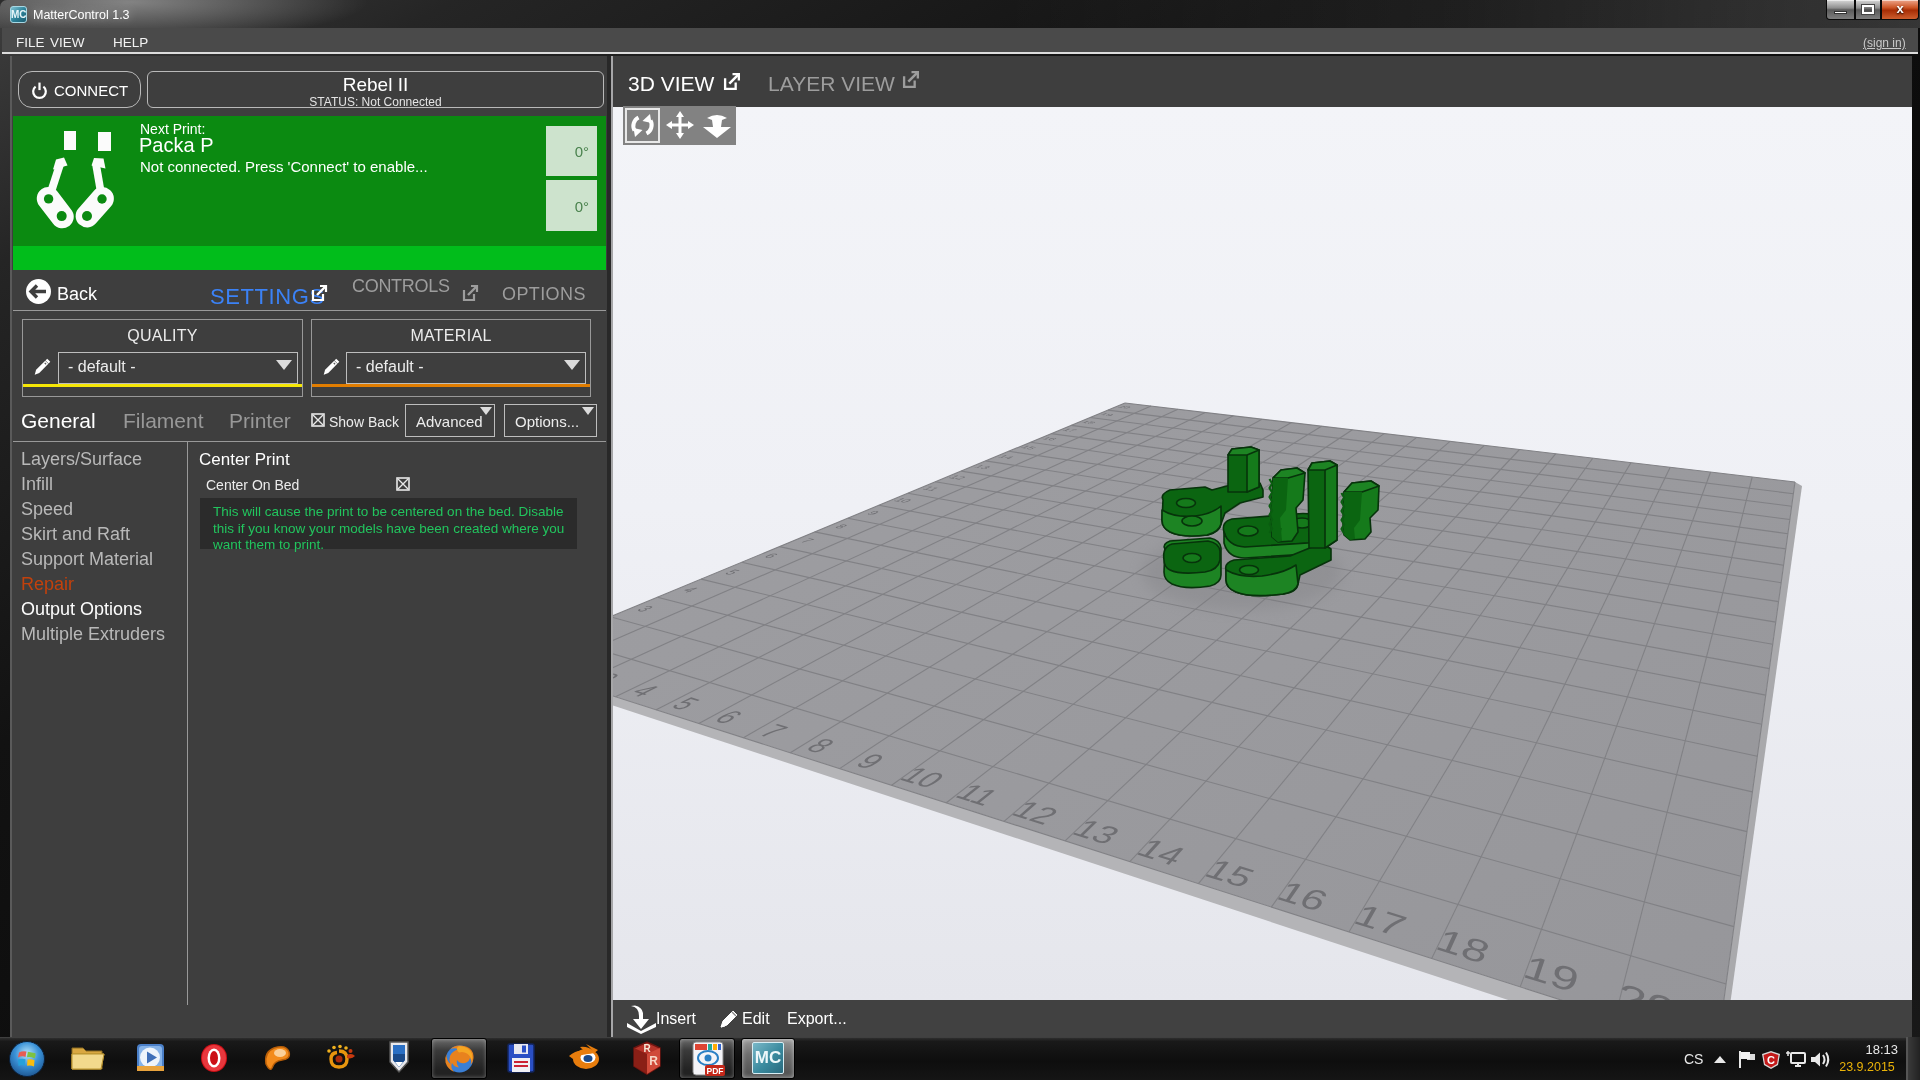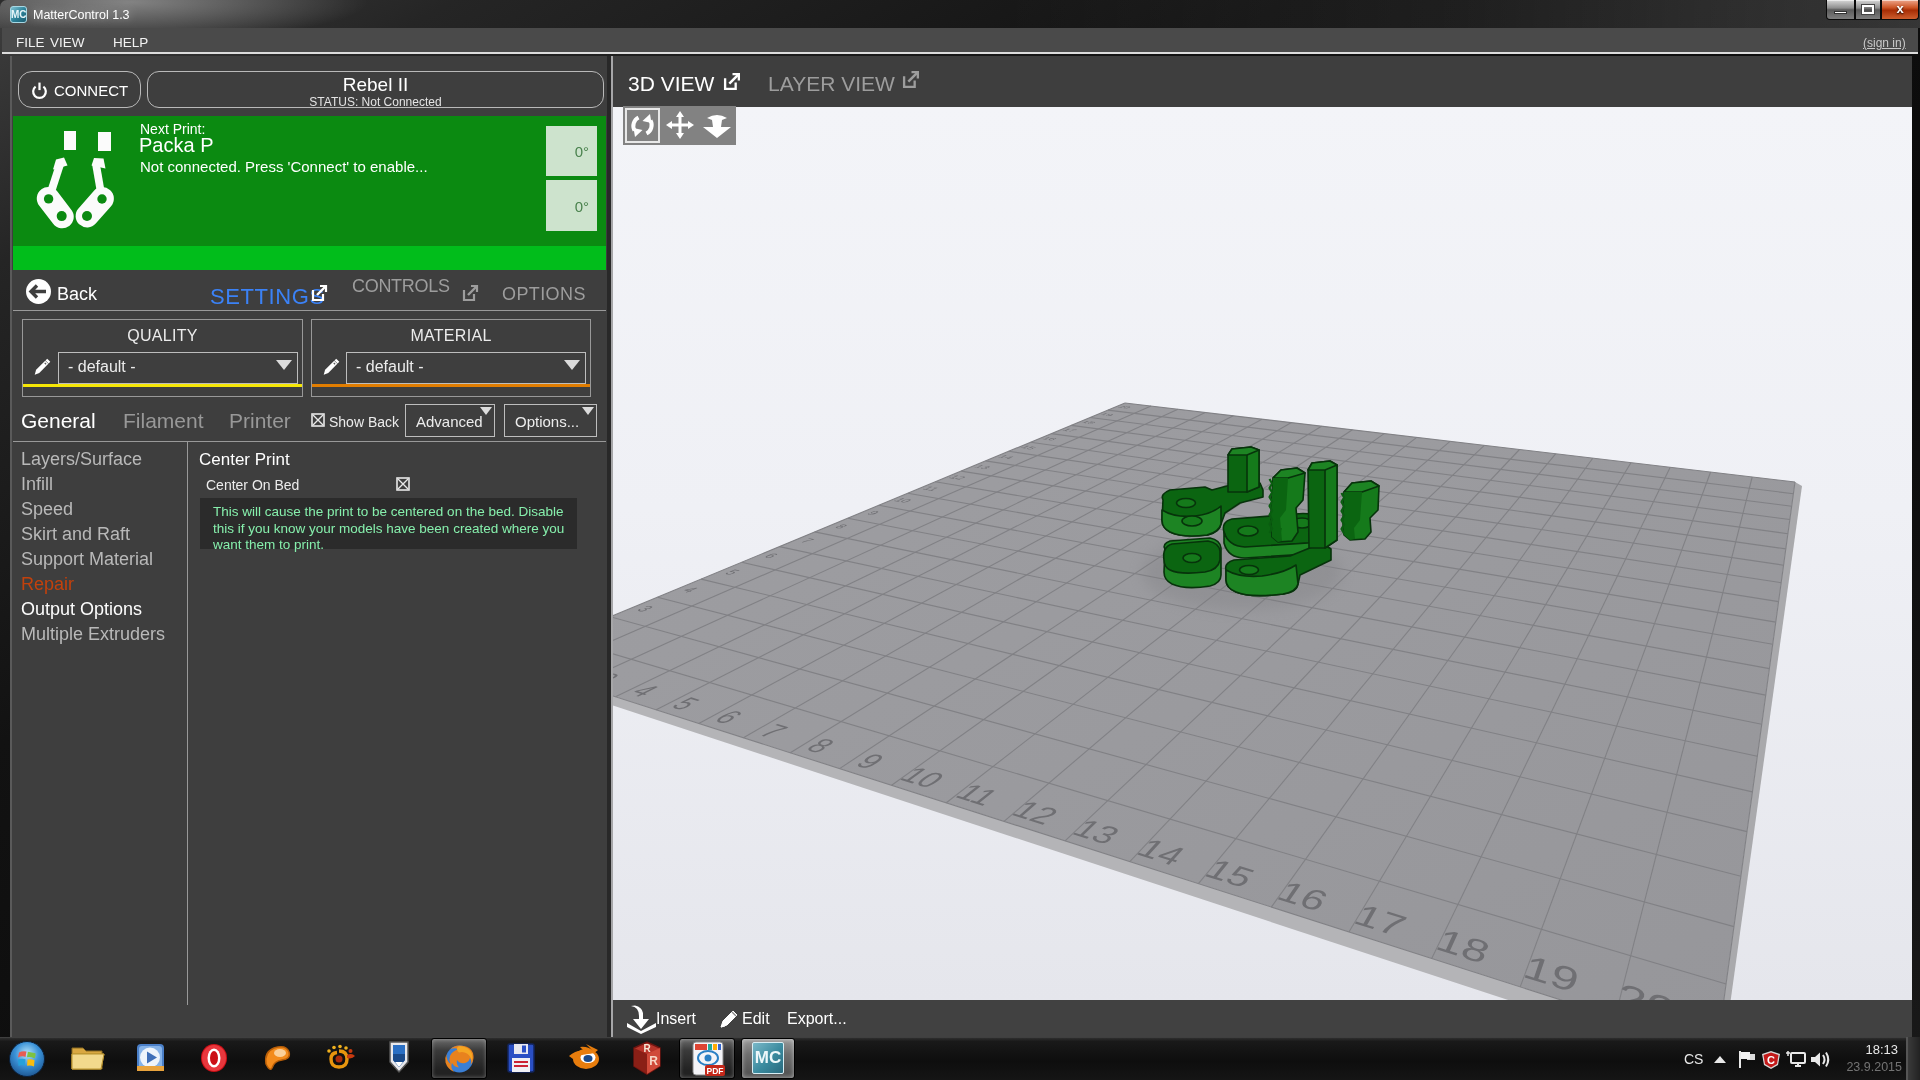--- a/index.html
+++ b/index.html
@@ -30,21 +30,21 @@
 <div class="abs" style="left:607px;top:56px;width:4px;height:981px;background:#282828"></div>
 <div class="abs" style="left:611px;top:56px;width:2px;height:981px;background:#a6a6a8"></div>
 
 <div class="abs" style="left:18px;top:71px;width:123px;height:37px;border:1px solid #b9b9b9;border-radius:14px;color:#fff;font-size:16px">
  <svg class="abs" style="left:11px;top:9px" width="19" height="19" viewBox="0 0 24 24">
       <path d="M 7.1,7.1 A 8,8 0 1 0 16.9,7.1" fill="none" stroke="#fff" stroke-width="2.8"></path>
       <line x1="12" y1="2" x2="12" y2="11.5" stroke="#fff" stroke-width="2.8"></line>
     </svg>
  <span class="abs" style="left:35px;top:10px;font-size:15px">CONNECT</span>
 </div>
-<div class="abs" style="left:147px;top:71px;width:457px;height:37px;border:1px solid #b9b9b9;border-radius:12px;text-align:center;color:#fff">
+<div class="abs" style="left:147px;top:71px;width:457px;height:37px;border:1px solid #b9b9b9;border-radius:6px;text-align:center;color:#fff">
  <div style="font-size:19px;margin-top:2px">Rebel II</div>
  <div style="font-size:12px;color:#e4e4e4;margin-top:-1px">STATUS: Not Connected</div>
 </div>
 <div class="abs" style="left:13px;top:116px;width:593px;height:130px;background:#0b8a11"></div>
 <div class="abs" style="left:13px;top:246px;width:593px;height:24px;background:#01bd1b"></div>
 
 <svg class="abs" style="left:20px;top:120px" width="120" height="120" viewBox="0 0 120 120">
  <g fill="#fbfbfb">
  <rect x="44" y="11" width="12" height="19"></rect>
  <rect x="78" y="12" width="13" height="19"></rect>
@@ -148,21 +148,21 @@
 <div class="abs" style="left:21px;top:574px;color:#c2410c;font-size:18px">Repair</div>
 <div class="abs" style="left:21px;top:599px;color:#fdfdfd;font-size:18px">Output Options</div>
 <div class="abs" style="left:21px;top:624px;color:#b9b9b9;font-size:18px">Multiple Extruders</div>
 
 <div class="abs" style="left:199px;top:450px;color:#fff;font-size:17px">Center Print</div>
 <div class="abs" style="left:206px;top:477px;color:#ececec;font-size:14px">Center On Bed</div>
 <svg class="abs" style="left:396px;top:477px" width="14" height="14" viewBox="0 0 14 14">
     <rect x="1" y="1" width="12" height="12" fill="none" stroke="#e8e8e8" stroke-width="1.6"></rect>
     <path d="M2,2 L12,12 M12,2 L2,12" stroke="#e8e8e8" stroke-width="1.4"></path>
   </svg>
-<div class="abs" style="left:200px;top:498px;width:377px;height:51px;background:#2b2b2b;color:#86efac;font-size:13.5px;line-height:16.5px;padding:6px 12px 0 13px">This will cause the print to be centered on the bed. Disable<br>this if you know your models have been created where you<br>want them to print.</div>
+<div class="abs" style="left:200px;top:498px;width:377px;height:51px;background:#2b2b2b;color:#22c55e;font-size:13.5px;line-height:16.5px;padding:6px 12px 0 13px">This will cause the print to be centered on the bed. Disable<br>this if you know your models have been created where you<br>want them to print.</div>
 
 <div class="abs" style="left:613px;top:56px;width:1299px;height:51px;background:#3e3e3e">
  <div class="abs" style="left:15px;top:16px;color:#fff;font-size:21px">3D VIEW</div>
  <svg class="abs" style="left:110px;top:16px" width="19" height="19" viewBox="0 0 18 18">
       <path d="M2,6 L2,16 L12,16 L12,10" stroke="#fff" stroke-width="2.2" fill="none"></path>
       <path d="M6,11 L14.5,2.5" stroke="#fff" stroke-width="2.4" fill="none"></path>
       <path d="M9,2 L15,2 L15,8" stroke="#fff" stroke-width="2.2" fill="none"></path>
     </svg>
  <div class="abs" style="left:155px;top:16px;color:#9d9d9d;font-size:21px">LAYER VIEW</div>
  <svg class="abs" style="left:289px;top:14px" width="19" height="19" viewBox="0 0 18 18">
@@ -477,14 +477,14 @@
     <rect x="5" y="2" width="14" height="10" rx="1" fill="none" stroke="#e8e8e8" stroke-width="2"></rect>
     <rect x="9" y="14" width="6" height="2" fill="#e8e8e8"></rect>
     <rect x="11" y="12" width="2" height="2" fill="#e8e8e8"></rect>
     <path d="M2,0 L2,5 M0,2 L4,2" stroke="#e8e8e8" stroke-width="1.5"></path>
   </svg>
 <svg class="abs" style="left:1810px;top:1051px" width="22" height="17" viewBox="0 0 22 17">
     <path d="M1,6 L5,6 L10,1.5 L10,15.5 L5,11 L1,11 Z" fill="#e8e8e8"></path>
     <path d="M13,4 Q16,8.5 13,13 M16,1.5 Q20.5,8.5 16,15.5" stroke="#e8e8e8" stroke-width="2" fill="none"></path>
   </svg>
 <div class="abs" style="left:1838px;top:1042px;width:60px;text-align:right;color:#e8e8e8;font-size:13px">18:13</div>
-<div class="abs" style="left:1832px;top:1060px;width:70px;text-align:right;color:#737373;font-size:12.5px">23.9.2015</div>
+<div class="abs" style="left:1832px;top:1060px;width:70px;text-align:center;color:#eab308;font-size:12.5px">23.9.2015</div>
 <div class="abs" style="left:1906px;top:1037px;width:14px;height:43px;background:linear-gradient(90deg,#3a3a3a,#222);border-left:2px solid #555"></div>
 
 </body></html>

